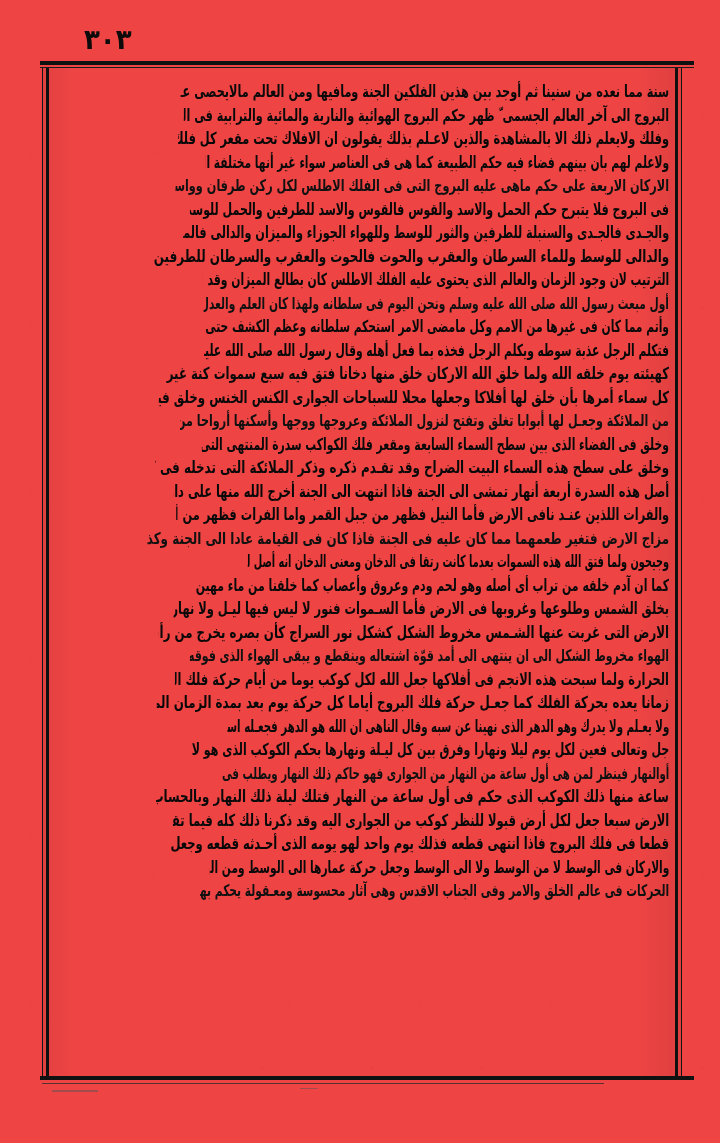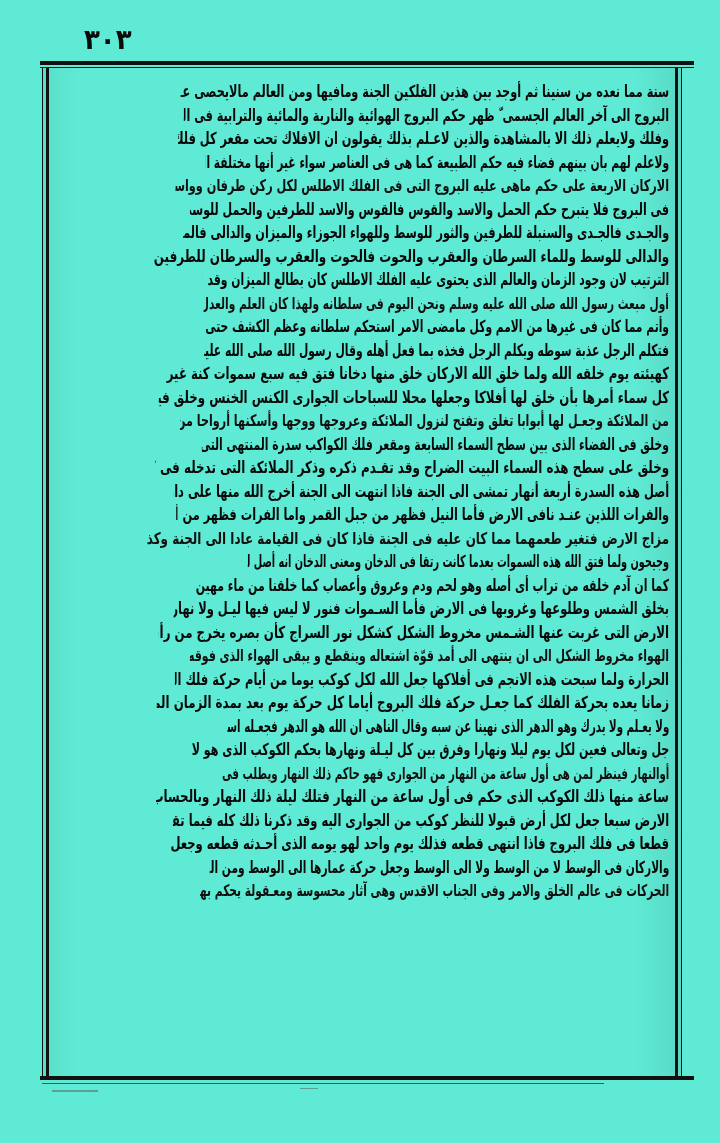--- a/index.html
+++ b/index.html
@@ -13,21 +13,21 @@
     height: 1143px;
     overflow: hidden;
     font-family: "DejaVu Sans", sans-serif;
     position: relative;
   }
 
   
   #page-sheet {
     position: absolute;
     inset: 0;
-    background: #5eead4;
+    background: #ef4444;
   }
 
   
   #paper-noise {
     position: absolute;
     inset: 0;
     pointer-events: none;
     opacity: .55;
     background-image:
       radial-gradient(circle at 11% 27%, rgba(0,0,0,.05) 0 1px, transparent 1px),

